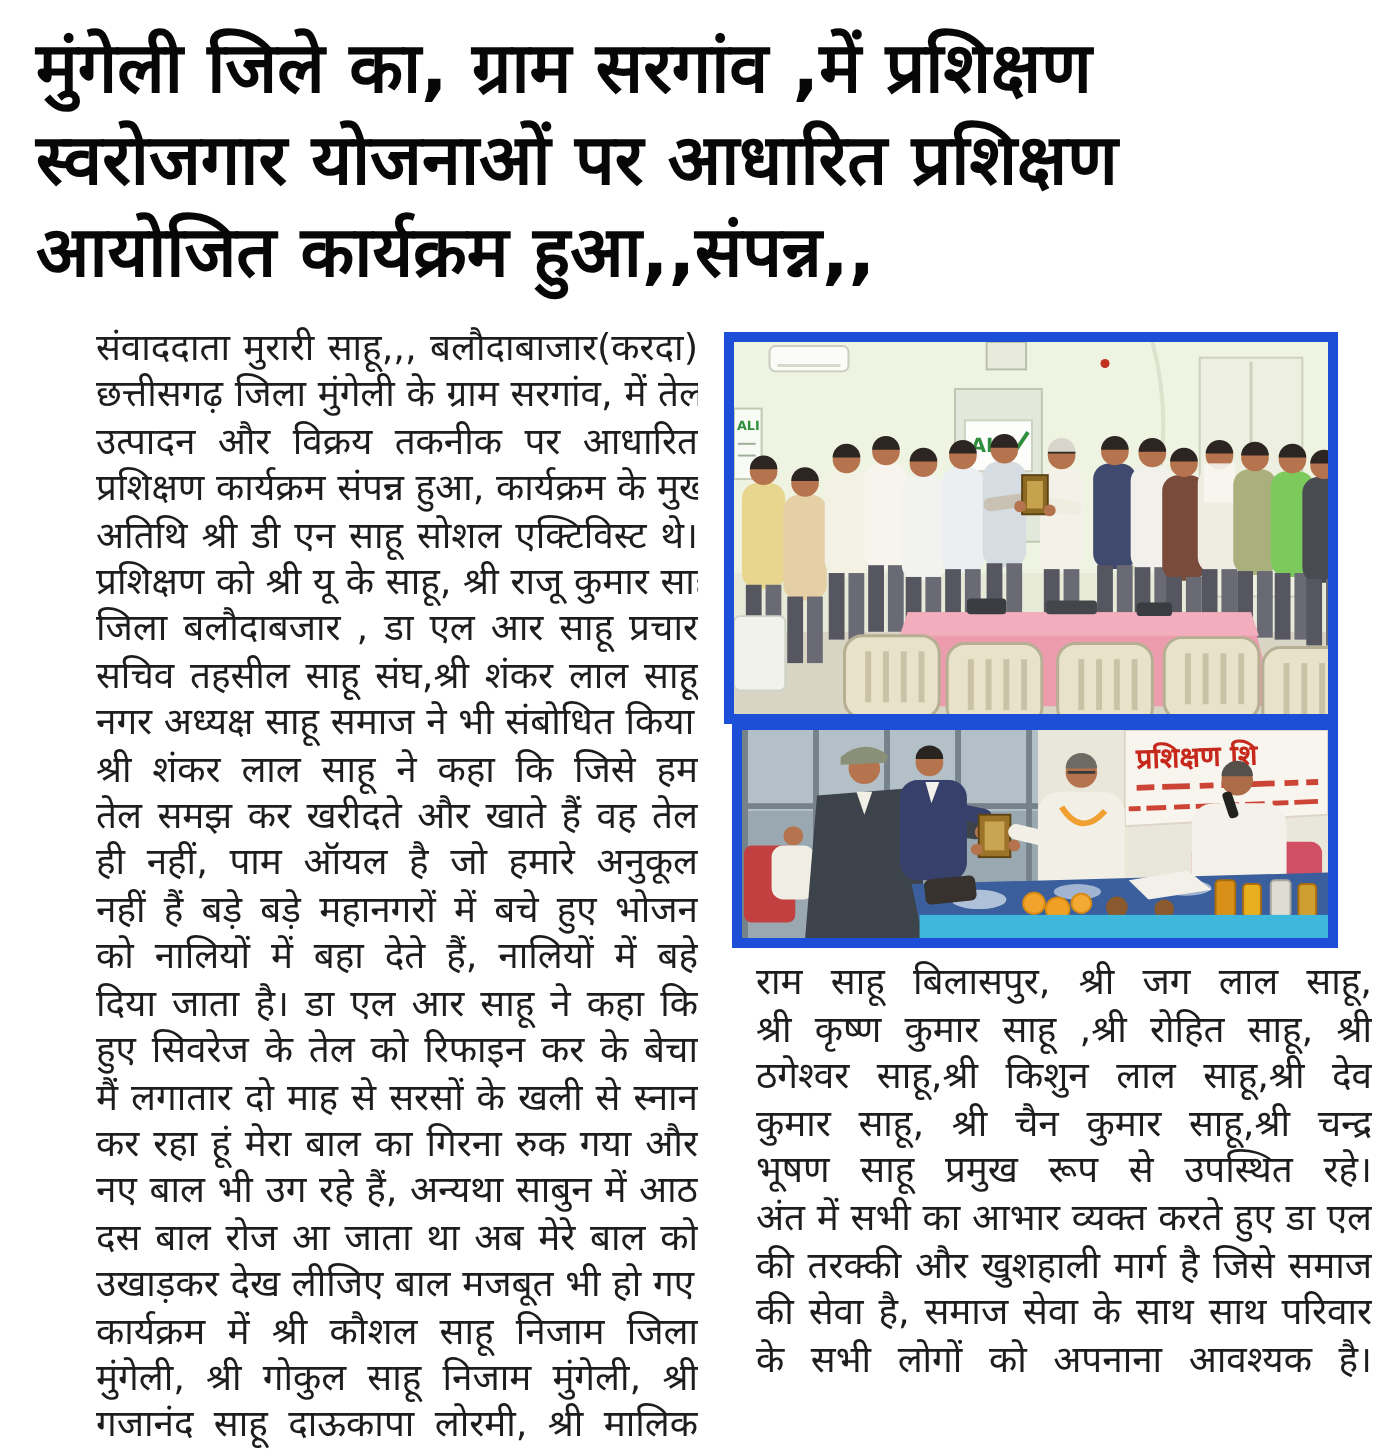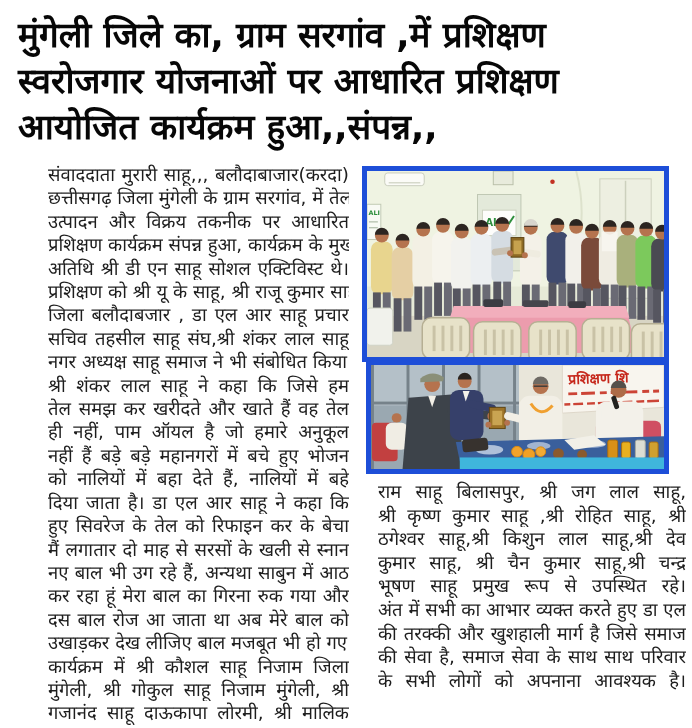--- a/index.html
+++ b/index.html
@@ -49,22 +49,22 @@
       <div class="line">सचिव तहसील साहू संघ,श्री शंकर लाल साहू</div>
       <div class="line">नगर अध्यक्ष साहू समाज ने भी संबोधित किया।</div>
       <div class="line">श्री शंकर लाल साहू ने कहा कि जिसे हम</div>
       <div class="line">तेल समझ कर खरीदते और खाते हैं वह तेल</div>
       <div class="line">ही नहीं, पाम ऑयल है जो हमारे अनुकूल</div>
       <div class="line">नहीं हैं बड़े बड़े महानगरों में बचे हुए भोजन</div>
       <div class="line">को नालियों में बहा देते हैं, नालियों में बहे</div>
       <div class="line">दिया जाता है। डा एल आर साहू ने कहा कि</div>
       <div class="line">हुए सिवरेज के तेल को रिफाइन कर के बेचा</div>
       <div class="line">मैं लगातार दो माह से सरसों के खली से स्नान</div>
+      <div class="line">कर रहा हूं मेरा बाल का गिरना रुक गया और</div>
       <div class="line">नए बाल भी उग रहे हैं, अन्यथा साबुन में आठ</div>
-      <div class="line">कर रहा हूं मेरा बाल का गिरना रुक गया और</div>
       <div class="line">दस बाल रोज आ जाता था अब मेरे बाल को</div>
       <div class="line">उखाड़कर देख लीजिए बाल मजबूत भी हो गए।</div>
       <div class="line">कार्यक्रम में श्री कौशल साहू निजाम जिला</div>
       <div class="line">मुंगेली, श्री गोकुल साहू निजाम मुंगेली, श्री</div>
       <div class="line">गजानंद साहू दाऊकापा लोरमी, श्री मालिक</div>
     </div>
 
   <figure class="photo photo-top">
     <svg viewBox="0 0 301 190" preserveAspectRatio="none">
       <defs>

